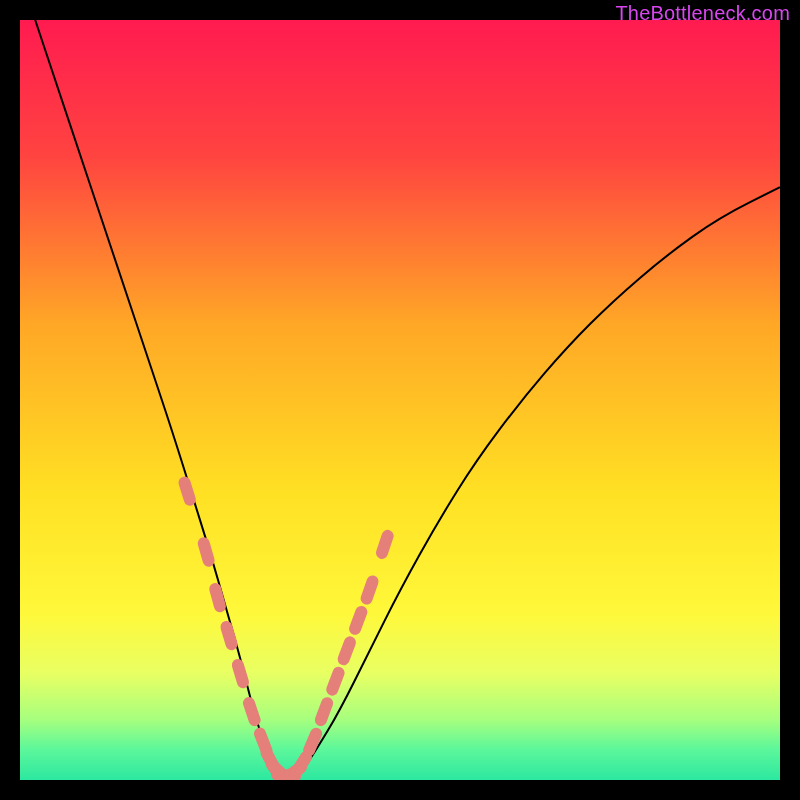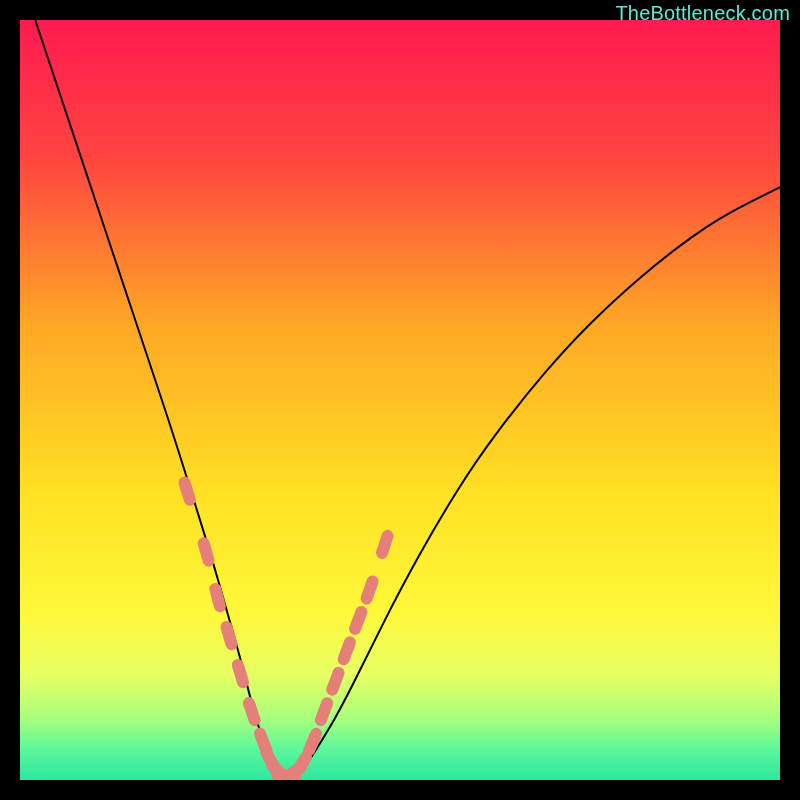--- a/index.html
+++ b/index.html
@@ -25,21 +25,21 @@
     width: 760px;
     height: 760px;
   }
   .watermark {
     position: absolute;
     top: 2px;
     right: 10px;
     font-family: Arial, Helvetica, sans-serif;
     font-size: 20px;
     font-weight: 500;
-    color: #5eead4;
+    color: #d946ef;
     letter-spacing: 0.2px;
   }
 </style>
 </head>
 <body>
 
 <div class="frame">
   <svg class="plot" viewBox="0 0 760 760" preserveAspectRatio="none">
     <defs>
       <linearGradient id="bg-grad" x1="0" y1="0" x2="0" y2="1">

